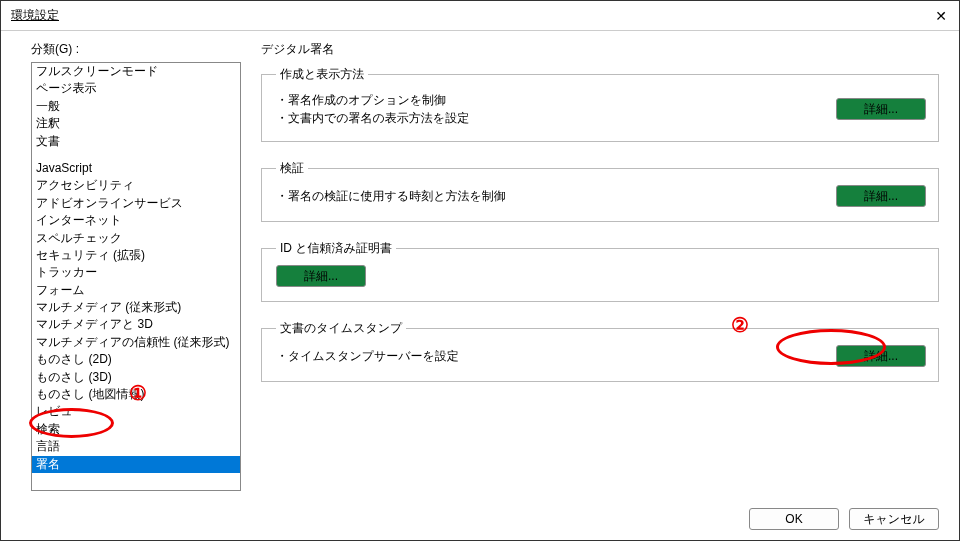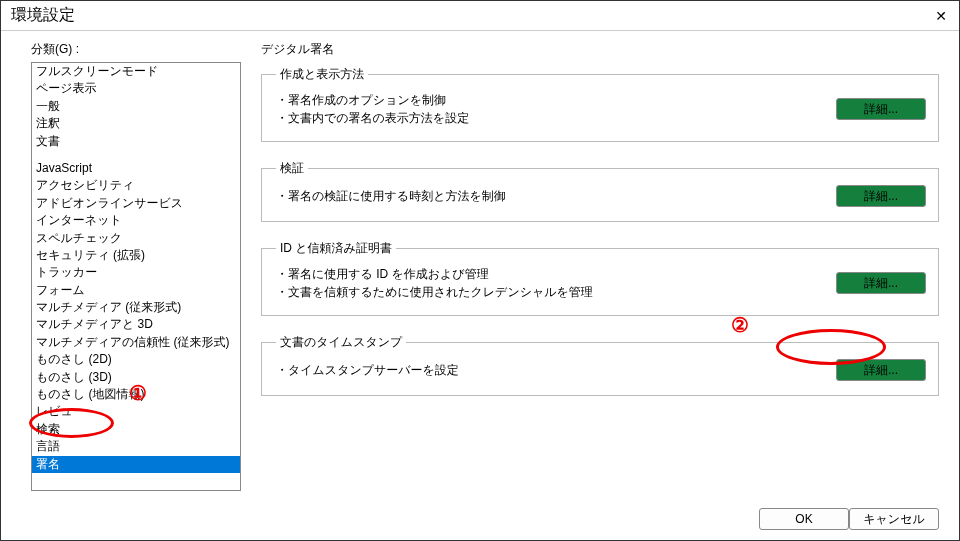--- a/index.html
+++ b/index.html
@@ -13,21 +13,21 @@
       border: 1px solid #333;
     }
     .titlebar {
       height: 30px;
       display: flex;
       align-items: center;
       padding: 0 10px;
       border-bottom: 1px solid #ccc;
       position: relative;
     }
-    .titlebar-title { font-size: 16px; }
+    .titlebar-title { font-size: 12px; text-decoration: underline; }
     .close-x {
       position: absolute;
       right: 12px;
       font-size: 14px;
       cursor: pointer;
       font-family: Arial, sans-serif;
     }
     .content {
       display: flex;
       padding: 10px 20px 10px 30px;
@@ -86,20 +86,21 @@
       border: 1px solid #888;
       border-radius: 3px;
       cursor: pointer;
       font-size: 12px;
     }
     .footer {
       position: absolute;
       bottom: 10px;
       right: 20px;
       display: flex;
+      gap: 10px;
     }
     .footer-btn {
       width: 90px;
       height: 22px;
       background: #fdfdfd;
       border: 1px solid #888;
       border-radius: 3px;
       cursor: pointer;
       font-size: 12px;
     }
@@ -175,24 +176,20 @@
           <div class="fs-content">
             <div class="fs-bullets">
               <div>・署名の検証に使用する時刻と方法を制御</div>
             </div>
             <button class="detail-btn">詳細...</button>
           </div>
         </fieldset>
         <fieldset>
           <legend>ID と信頼済み証明書</legend>
           <div class="fs-content">
-            <div class="fs-bullets">
-              <div>・署名に使用する ID を作成および管理</div>
-              <div>・文書を信頼するために使用されたクレデンシャルを管理</div>
-            </div>
             <button class="detail-btn">詳細...</button>
           </div>
         </fieldset>
         <fieldset>
           <legend>文書のタイムスタンプ</legend>
           <div class="fs-content">
             <div class="fs-bullets">
               <div>・タイムスタンプサーバーを設定</div>
             </div>
             <button class="detail-btn">詳細...</button>

